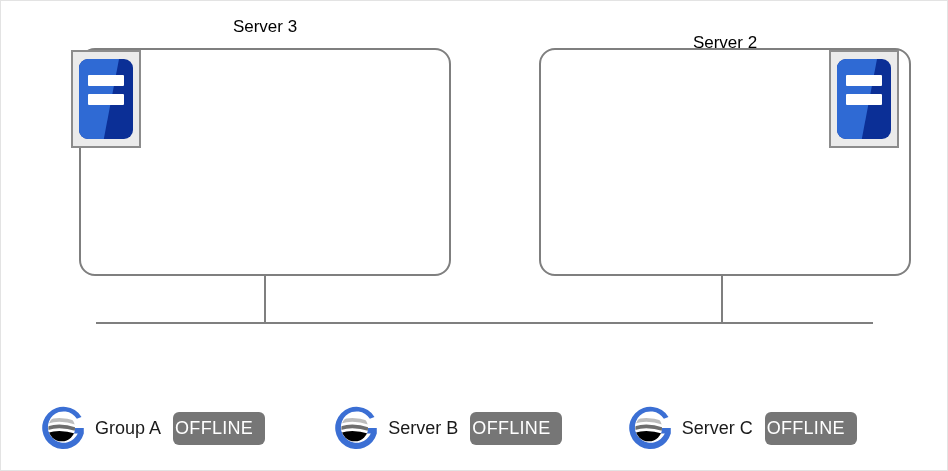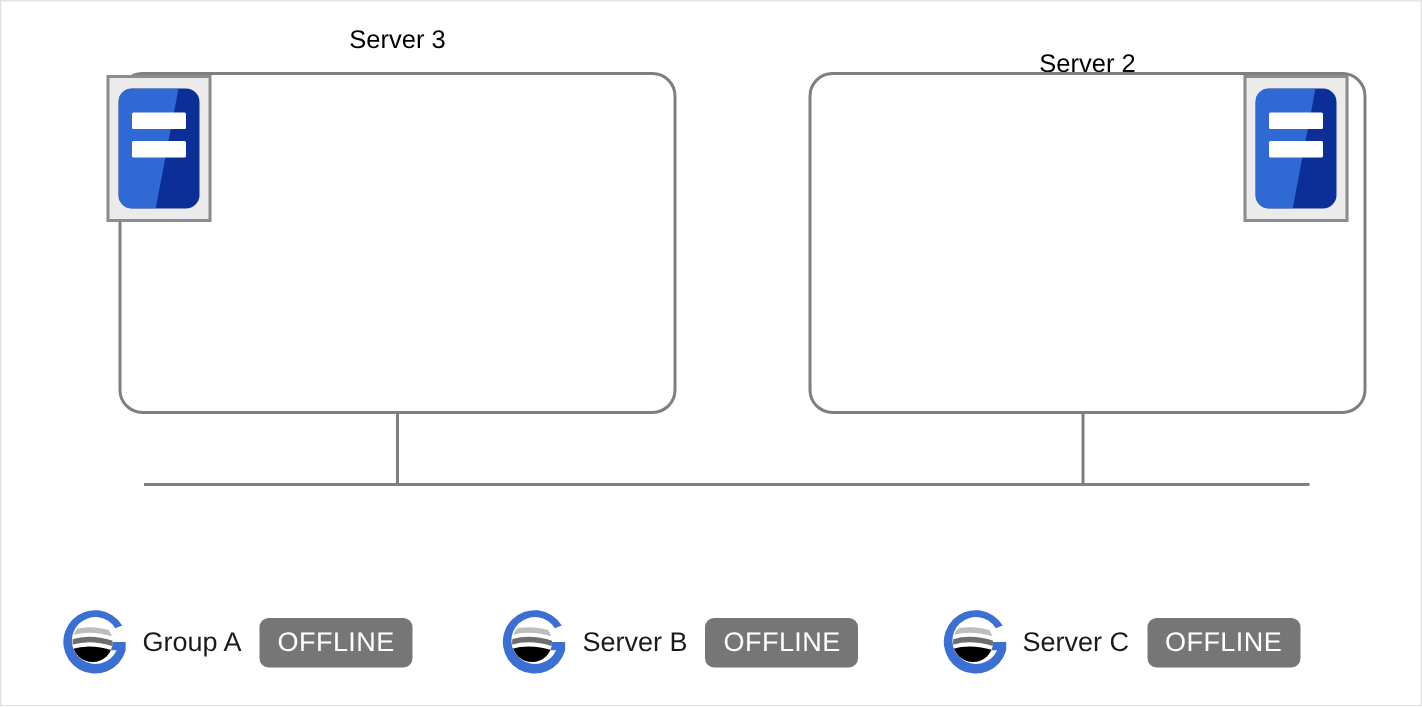--- a/index.html
+++ b/index.html
@@ -131,21 +131,21 @@
     color: #1a1a1a;
     margin-left: 8px;
     white-space: nowrap;
   }
   .group-badge {
     margin-left: 12px;
     background: #767676;
     color: #ffffff;
     font-size: 18px;
     line-height: 18px;
-    padding: 7px 12px 8px 12px;
+    padding: 7px 12px 8px 2px;
     border-radius: 6px;
     white-space: nowrap;
     letter-spacing: 0.3px;
   }
 </style>
 </head>
 <body>
 
 <div id="canvas">
 

